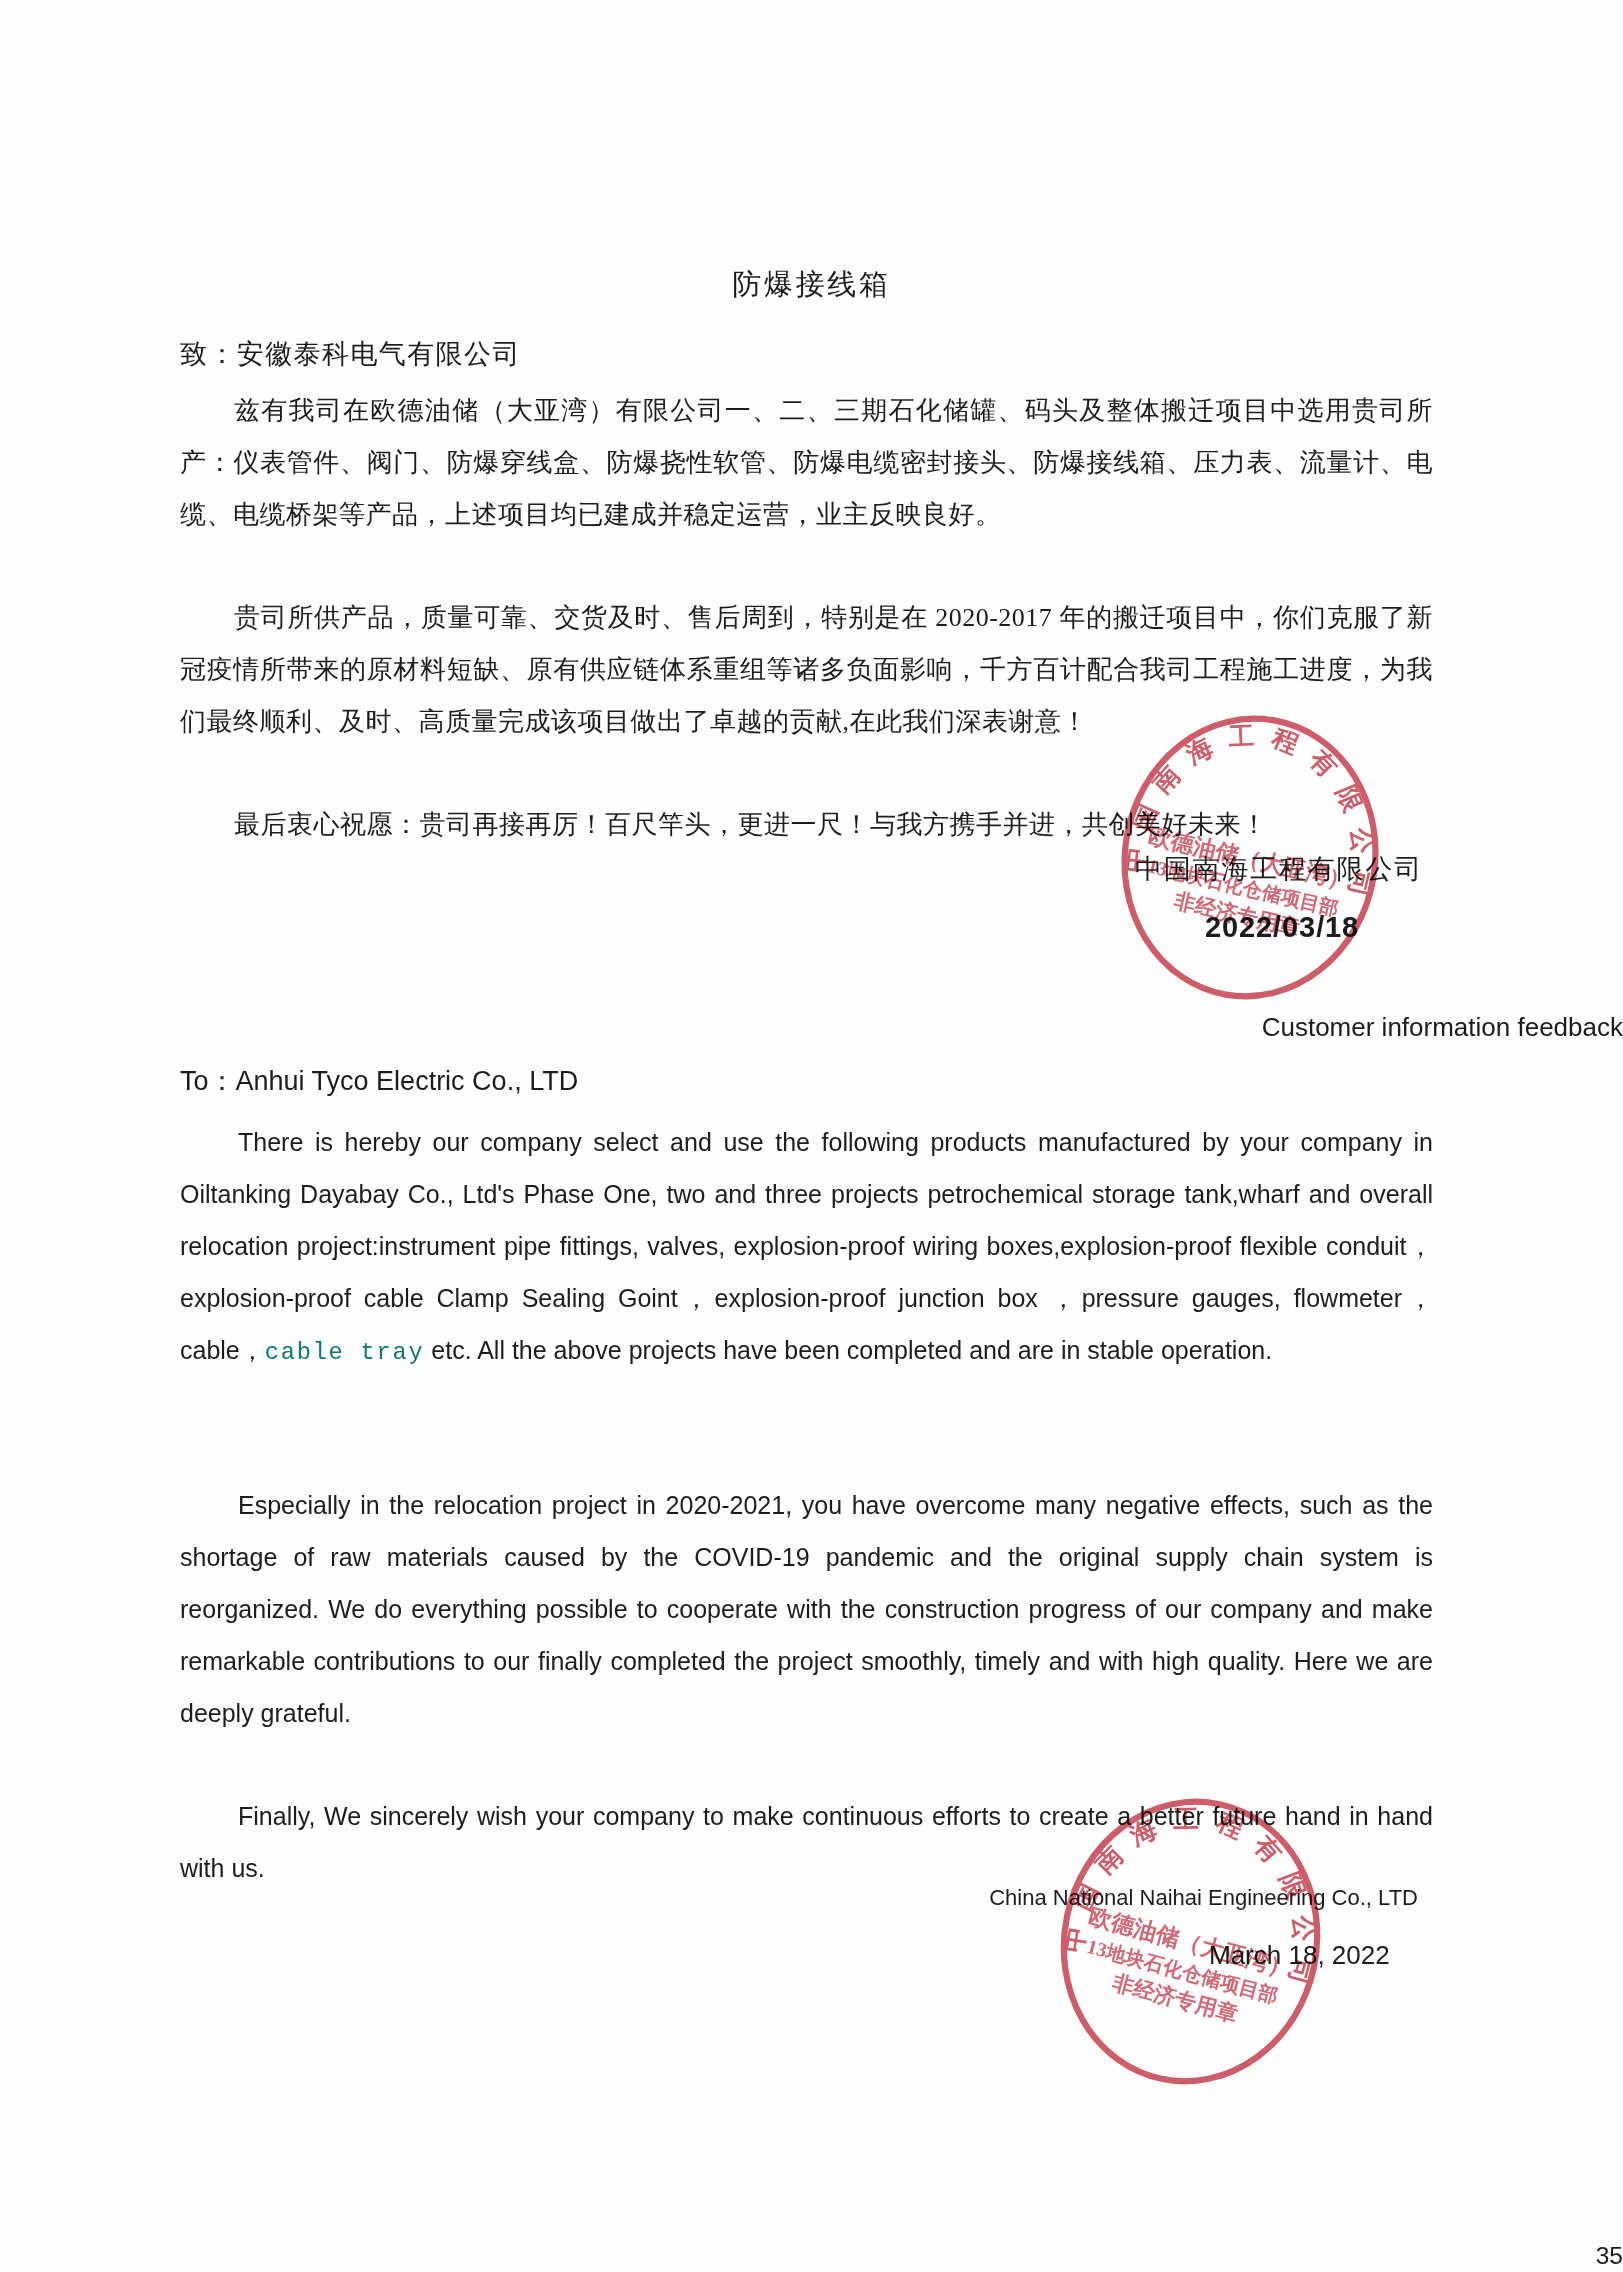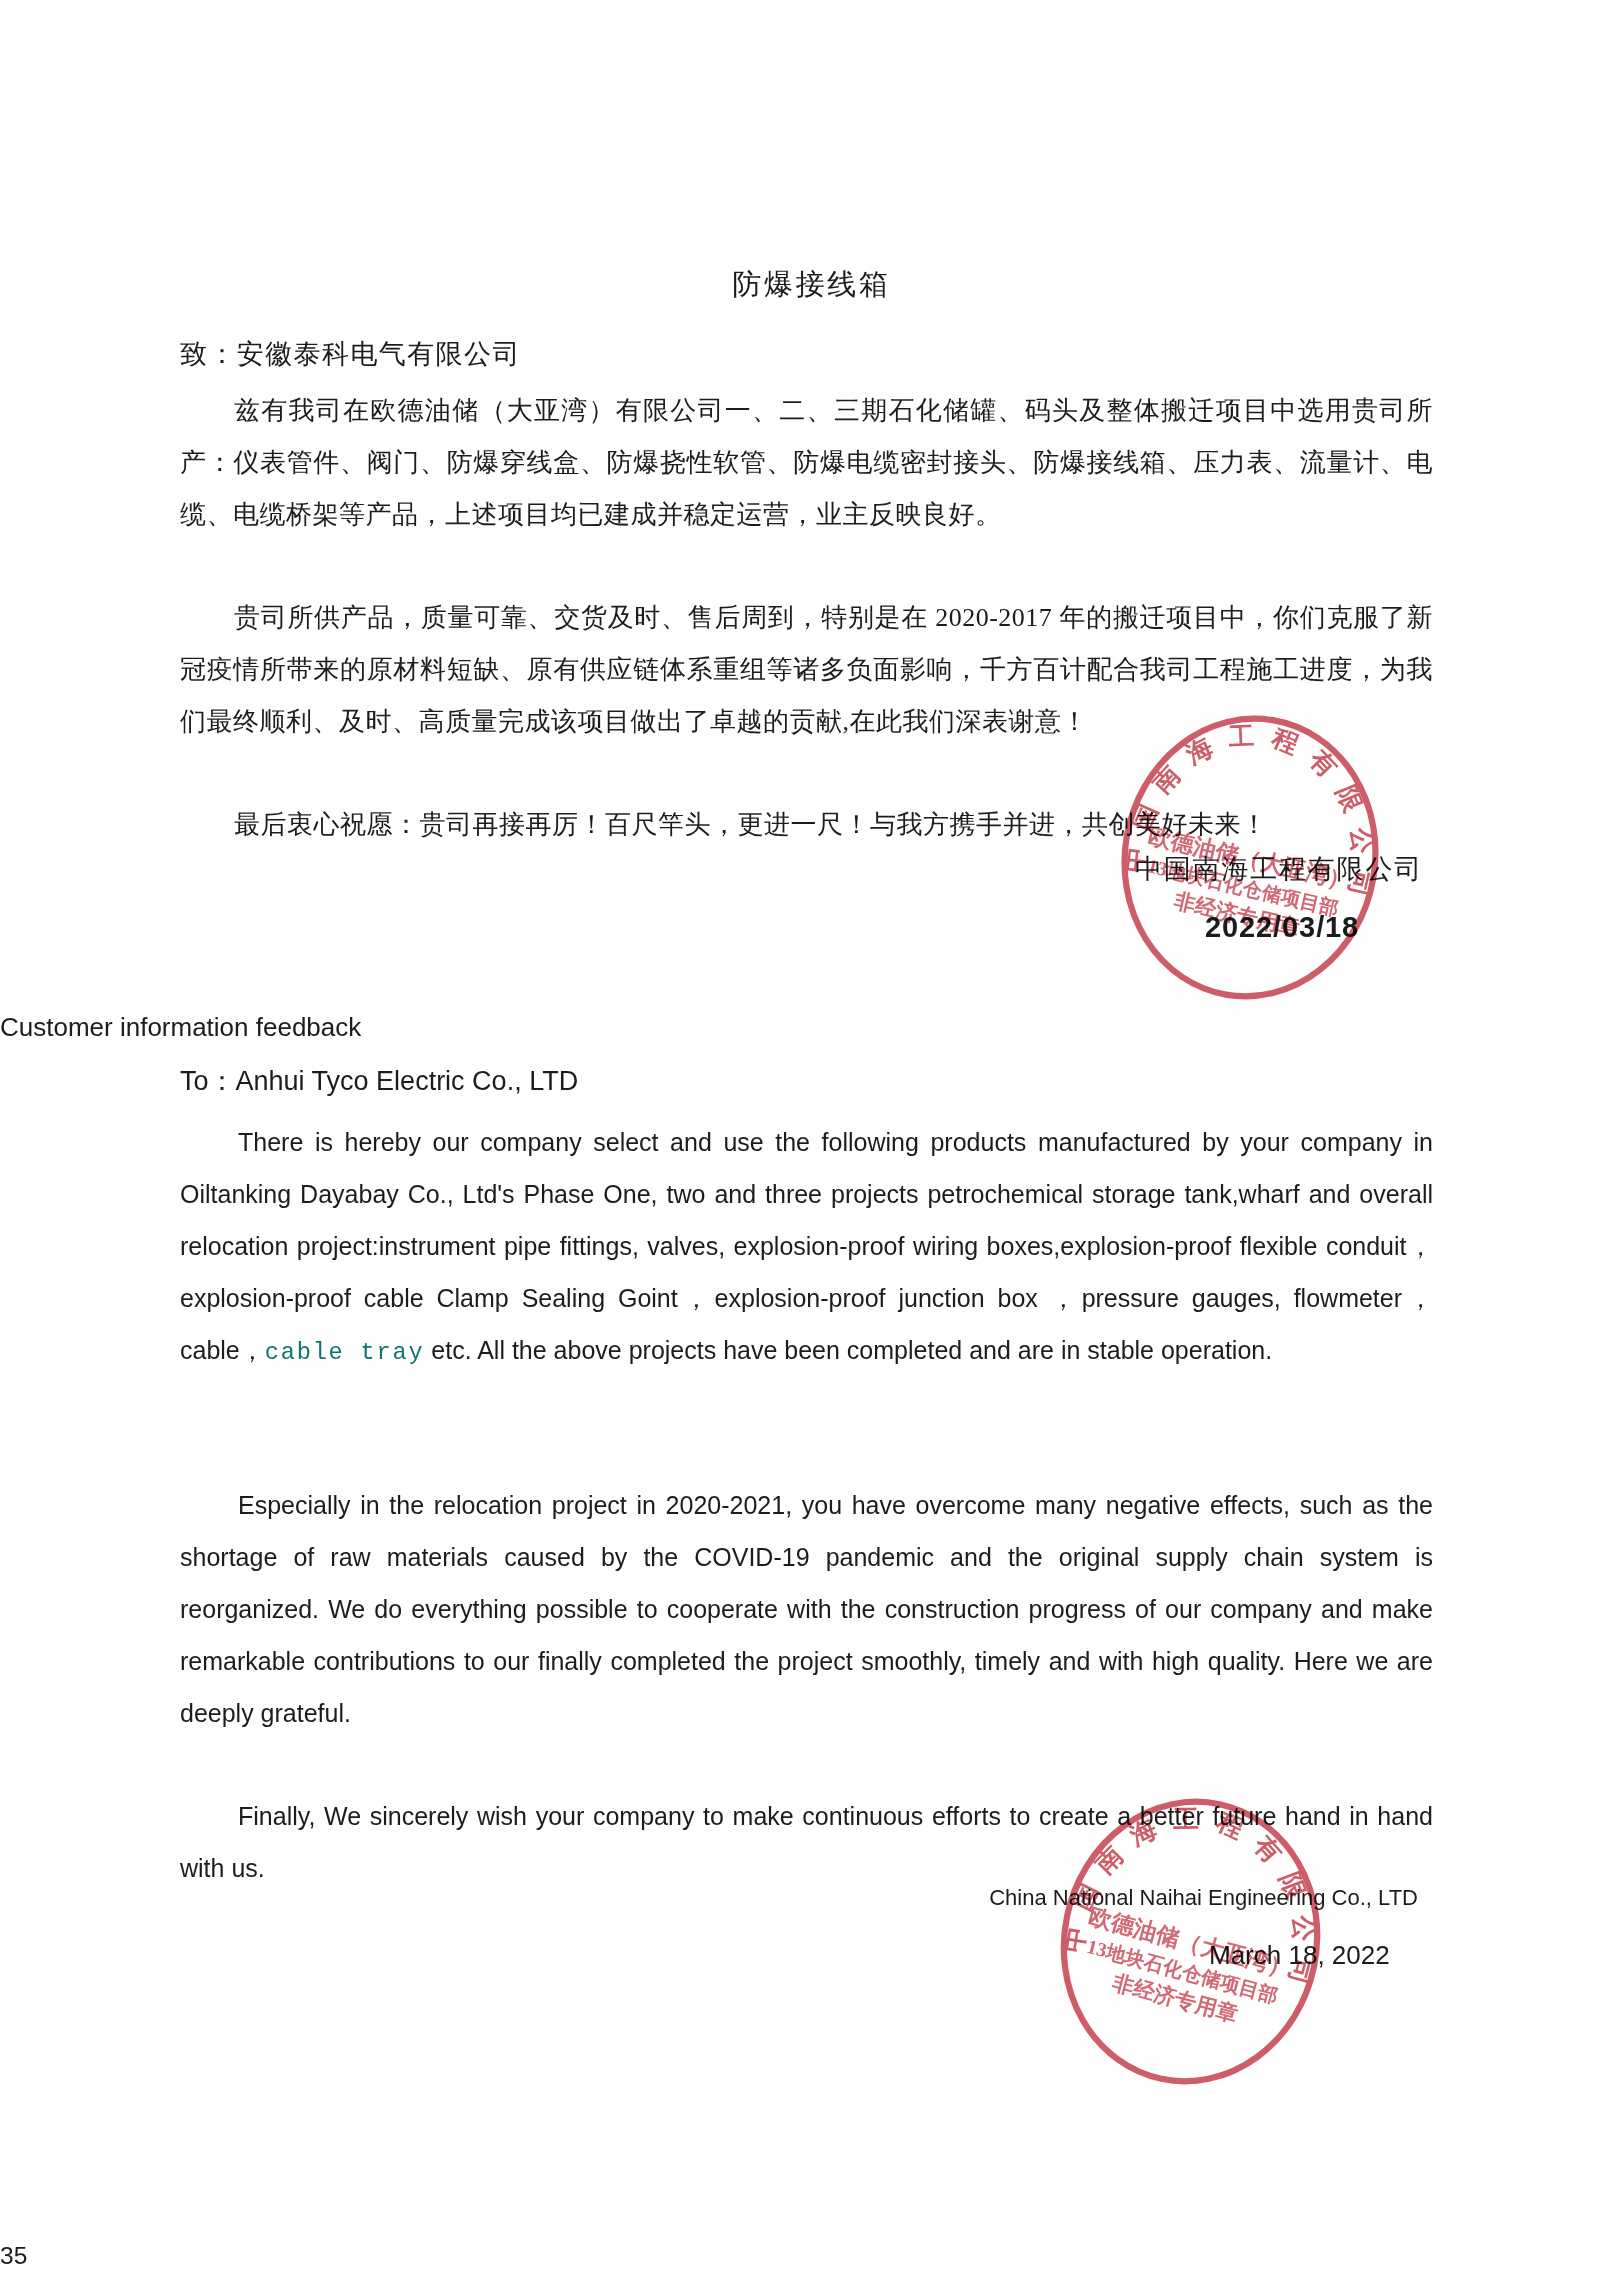--- a/index.html
+++ b/index.html
@@ -49,21 +49,21 @@
     letter-spacing: 0.9px;
     text-align: center;
   }
 
   
   .en {
     font-family: "Liberation Sans", sans-serif;
   }
   .en-title {
     top: 1012px; left: 0; width: 100%;
-    text-align: left;
+    text-align: right;
     font-size: 26px;
   }
   .en-to {
     top: 1039px; left: 180px;
     font-size: 27px;
     margin-top: 24px;
   }
   .en-para {
     left: 180px; width: 1253px;
     font-size: 25px;
@@ -84,21 +84,21 @@
     font-size: 22px;
   }
   .en-date {
     top: 1940px; left: 1209px;
     font-size: 26px;
   }
 
   
   .page-number {
     top: 2242px; left: 0; width: 100%;
-    text-align: left;
+    text-align: right;
     font-size: 24.5px;
     font-family: "Liberation Sans", sans-serif;
   }
 
   
   .stamp {
     position: absolute;
     mix-blend-mode: multiply;
     opacity: 0.85;
     pointer-events: none;

